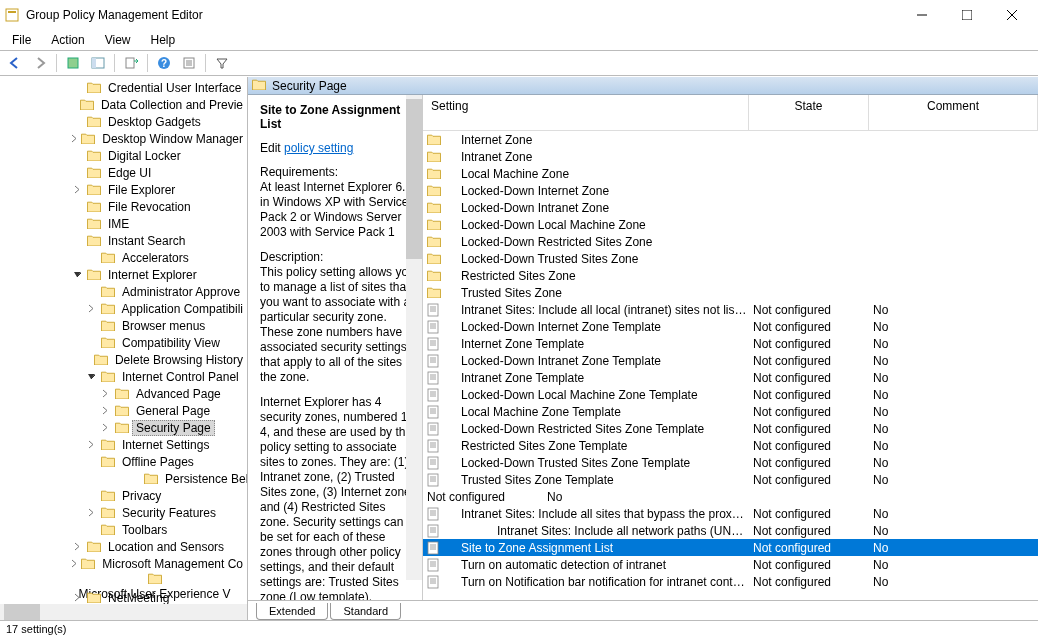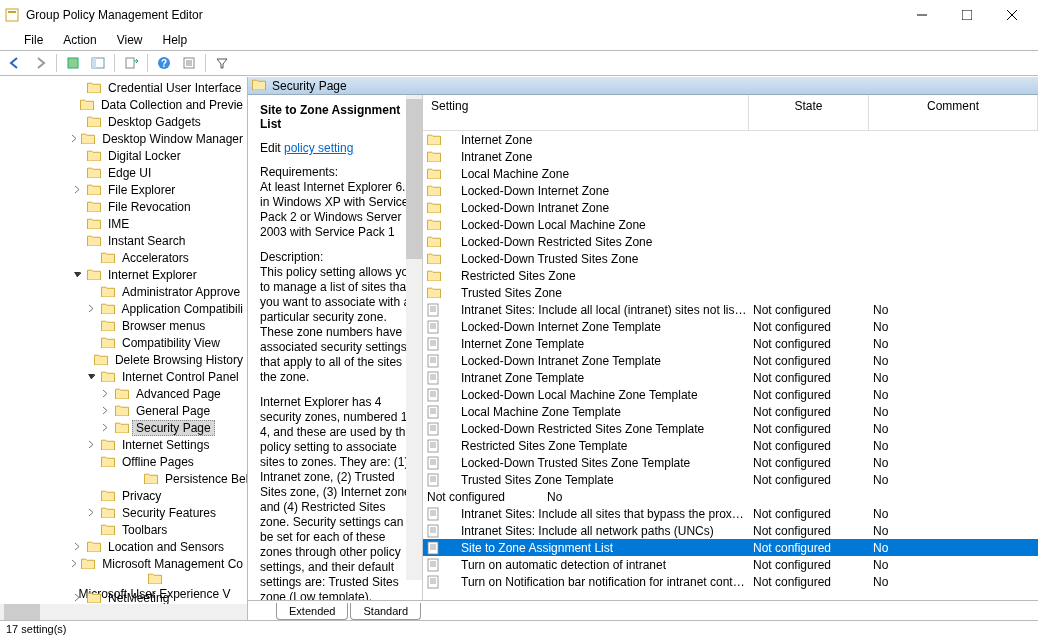--- a/index.html
+++ b/index.html
@@ -2,21 +2,21 @@
 <html><head>
 <meta charset="utf-8">
 <style>
   * { box-sizing: border-box; margin: 0; padding: 0; }
   html, body { width: 1038px; height: 640px; font-family: "Segoe UI", Tahoma, sans-serif; font-size: 12px; color: #000; background: #fff; overflow: hidden; }
   .titlebar { height: 30px; display: flex; align-items: center; padding: 0 4px; }
   .titlebar .title { flex: 1; }
   .titlebar .icon { width: 16px; height: 16px; margin-right: 6px; display: flex; align-items: center; justify-content: center; }
   .win-controls { display: flex; }
   .win-btn { width: 45px; height: 28px; display: flex; align-items: center; justify-content: center; }
-  .menubar { height: 20px; display: flex; align-items: center; padding: 0 16px; gap: 4px; }
+  .menubar { height: 20px; display: flex; align-items: center; padding: 0 4px; gap: 4px; }
   .menuitem { padding: 2px 8px; }
   .toolbar { height: 26px; display: flex; align-items: center; padding: 2px 4px; gap: 3px; border-top: 1px solid #bbb; border-bottom: 1px solid #bbb; }
   .tool-btn { width: 22px; height: 22px; display: flex; align-items: center; justify-content: center; border: 1px solid transparent; }
   .tool-sep { width: 1px; height: 18px; background: #ccc; margin: 0 2px; }
   .workspace { display: flex; height: 544px; border-top: 1px solid transparent; }
   .tree-pane { width: 248px; height: 100%; overflow-x: hidden; overflow-y: hidden; border-right: 1px solid #bbb; position: relative; }
   .tree-scroll-x { position: absolute; bottom: 0; left: 0; right: 0; height: 16px; background: #f0f0f0; display: flex; }
   .tree-scroll-x .thumb { width: 36px; background: #ccc; margin-left: 4px; }
   .tree { padding-top: 2px; white-space: nowrap; }
   .tree-node { display: flex; align-items: center; height: 17px; padding-left: 4px; }
@@ -40,21 +40,21 @@
   .col-comment { flex: 1; text-align: center; }
   .list-rows { flex: 1; overflow-y: auto; overflow-x: hidden; }
   .list-row { height: 17px; display: flex; align-items: center; }
   .list-row .c1 { width: 326px; padding-left: 4px; display: flex; align-items: center; gap: 20px; overflow: hidden; white-space: nowrap; text-overflow: ellipsis; }
   .list-row .c2 { width: 120px; padding-left: 4px; }
   .list-row .c3 { flex: 1; padding-left: 4px; }
   .list-row.selected { background: #0078d7; color: #fff; }
   .item-icon { flex: 0 0 14px; width: 14px; height: 14px; }
   .tab-bar { height: 20px; display: flex; align-items: flex-end; padding-left: 8px; border-top: 1px solid #bbb; background: #fff; }
   .tab { padding: 2px 12px; border: 1px solid #999; border-top: none; border-radius: 0 0 4px 4px; margin-right: 2px; font-size: 11px; background: #fff; }
-  .tab.active { background: #fff; margin-left: 20px; }
+  .tab.active { background: #fff; }
   .status { height: 20px; padding: 2px 6px; border-top: 1px solid #bbb; font-size: 11px; }
   .sb-vert { position: absolute; right: 0; top: 0; bottom: 20px; width: 16px; background: #f0f0f0; }
   .sb-vert .thumb { width: 100%; background: #ccc; }
 </style>
 </head>
 <body>
 
 <svg width="0" height="0" style="position:absolute">
   <defs>
     <g id="folder-g">
@@ -712,21 +712,21 @@
                 <span style="overflow: hidden; text-overflow: ellipsis;">Intranet Sites: Include all sites that bypass the proxy server</span>
               </div>
               <div class="c2">Not configured</div>
               <div class="c3">No</div>
             </div>
             <div class="list-row">
               <div class="c1">
                 <span class="item-icon"><svg width="12" height="14" viewBox="0 0 12 14">
                     <use href="#setting-g"></use>
                   </svg></span>
-                <span style="overflow: hidden; text-overflow: ellipsis;">Intranet Sites: Include all network paths (UNCs)</span>
+                <span style="overflow: hidden; text-overflow: ellipsis; margin-left: 36px;">Intranet Sites: Include all network paths (UNCs)</span>
               </div>
               <div class="c2">Not configured</div>
               <div class="c3">No</div>
             </div>
             <div class="list-row selected">
               <div class="c1">
                 <span class="item-icon"><svg width="12" height="14" viewBox="0 0 12 14">
                     <use href="#setting-g"></use>
                   </svg></span>
                 <span style="overflow: hidden; text-overflow: ellipsis;">Site to Zone Assignment List</span>

